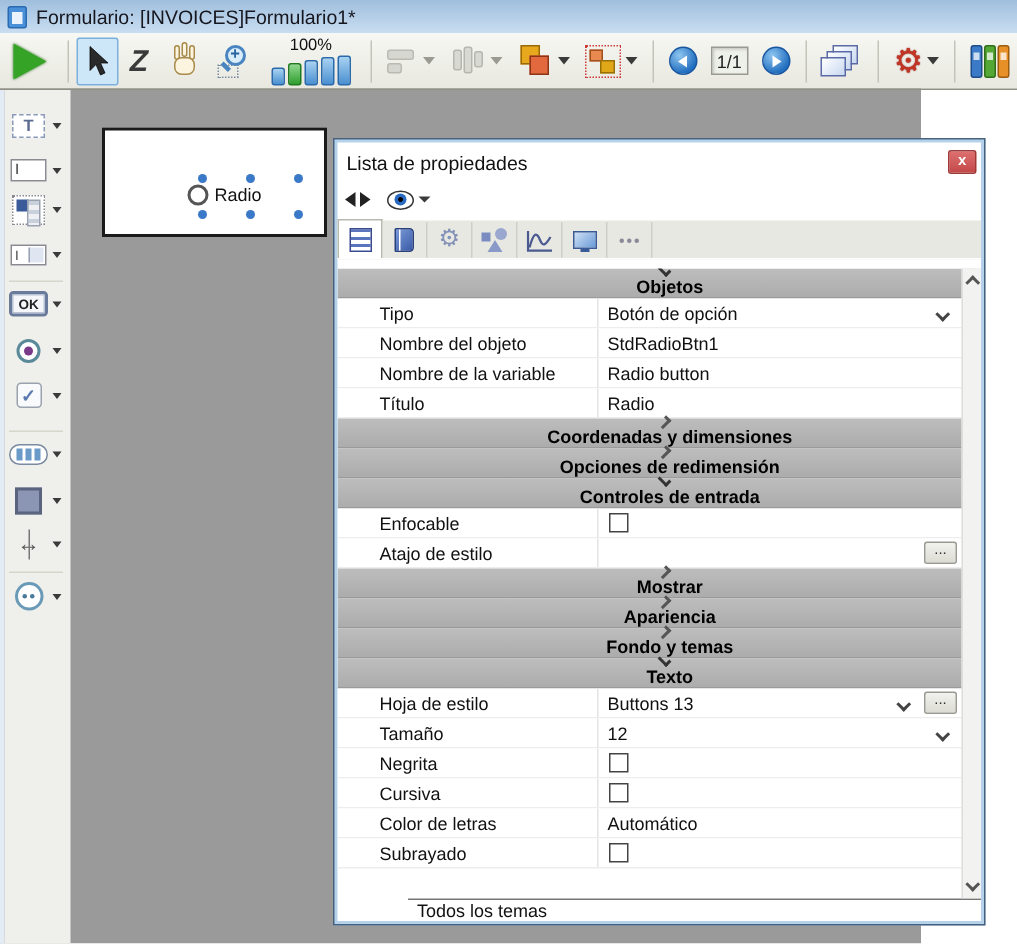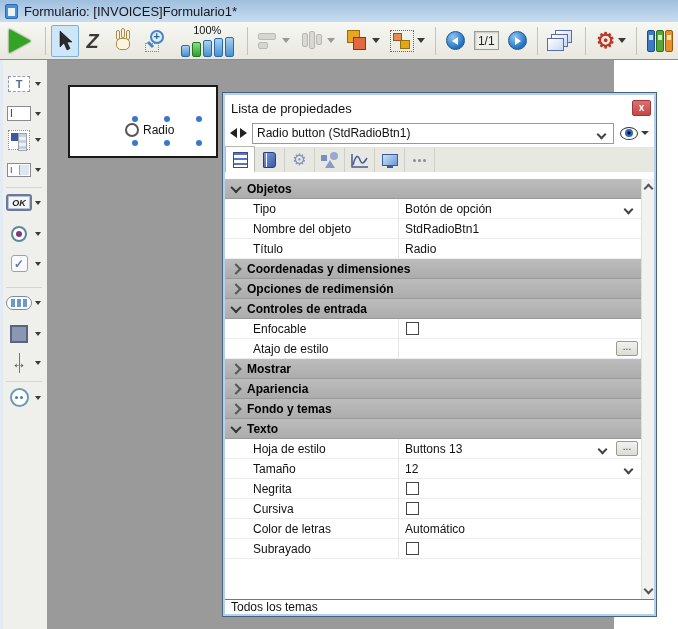--- a/index.html
+++ b/index.html
@@ -109,21 +109,21 @@
   .ic-list { width:22px; height:20px; border:1px dotted #8a8a92; background:#fff; position:relative; }
   .ic-list::before { content:""; position:absolute; left:2px; top:2px; width:8px; height:8px; background:#3a5a9a; }
   .ic-list::after { content:""; position:absolute; right:2px; top:2px; width:7px; height:16px;
     background:repeating-linear-gradient(180deg,#c8d0dc 0 3px,#eef0f4 3px 6px); border:1px solid #9aa2b0; }
   .ic-combo { width:24px; height:14px; border:1px solid #8a8a92; background:#fff; position:relative;
     font-size:9px; color:#444; display:flex; align-items:center; padding-left:2px; }
   .ic-combo::after { content:""; position:absolute; right:1px; top:1px; bottom:1px; width:9px;
     background:#dfe6f2 ; border-left:1px solid #9aa2b0; }
   .ic-ok { width:26px; height:17px; border:2px solid #6a7a9a; border-radius:3px; background:#f4f6fa;
     font-size:9px; font-weight:bold; color:#222; display:flex; align-items:center; justify-content:center;
-    box-shadow:0 0 0 1px #b8c2d4 inset;font-style:italic; }
+    box-shadow:0 0 0 1px #b8c2d4 inset; }
   .ic-radio { width:16px; height:16px; border-radius:50%; border:2px solid #5a8a9a; background:#fff;
     display:flex; align-items:center; justify-content:center; }
   .ic-radio::after { content:""; width:6px; height:6px; border-radius:50%; background:#7a3a8a; }
   .ic-check { width:17px; height:17px; border:1px solid #9aa2ae; border-radius:3px; background:#f8fafc;
     color:#5a7ab0; font-size:12px; font-weight:bold; display:flex; align-items:center; justify-content:center; }
   .ic-bars { width:26px; height:14px; border:1px solid #7a8aa0; border-radius:7px; background:#fff;
     display:flex; align-items:center; justify-content:center; gap:2px; }
   .ic-bars i { width:4px; height:8px; background:#6a9ac8; }
   .ic-rect { width:18px; height:18px; background:#8a96b4; border:2px solid #5a647e; }
   .ic-split { position:relative; width:22px; height:20px; color:#555; font-size:15px;
@@ -182,21 +182,21 @@
   .ti-screen { width:16px; height:12px; border:1px solid #3a5a98;
     background:linear-gradient(135deg,#cfe0f4,#6a9ad8); position:relative; }
   .ti-screen::after { content:""; position:absolute; left:4px; right:4px; bottom:-3px; height:2px; background:#3a5a98; }
   .ti-more { display:flex; gap:2px; }
   .ti-more i { width:3px; height:3px; border-radius:50%; background:#8a8a9a; }
 
   .rows-gap { height:6px; }
   .prows { position:relative; height:420px; overflow:hidden; }
   .prow { height:20px; display:flex; align-items:center; }
   .prow.section { background:linear-gradient(180deg,#bdbdbd,#acacac); border-bottom:1px solid #9a9a9a;
-    padding-left:7px; }
+    padding-left:7px;flex-direction:column; }
   .sec-label { font-size:12px; font-weight:bold; color:#000; margin-left:7px; }
   .prow.prop { background:#fff; border-bottom:1px solid #ededed; }
   .pname { width:173px; padding-left:28px; font-size:12px; color:#111;
     white-space:nowrap; overflow:hidden; }
   .pvalue { flex:1; height:100%; border-left:1px solid #e4e4e4; position:relative;
     display:flex; align-items:center; padding-left:6px; padding-right:16px;
     font-size:12px; color:#111; }
   .chev { width:7px; height:7px; border-right:2px solid #444; border-bottom:2px solid #444;
     display:inline-block; }
   .chev.down { transform:rotate(45deg); }
@@ -210,21 +210,21 @@
     background:linear-gradient(180deg,#f2f2ee,#dcdcd4); border:1px solid #9a9a92; border-radius:2px;
     font-size:10px; color:#333; display:flex; align-items:center; justify-content:center; line-height:0; padding-bottom:4px; }
   .val-chev.before-ellipsis { right:48px; }
 
   .pscroll { position:absolute; right:0; top:0; width:13px; height:420px; background:#f2f2f0;
     border-left:1px solid #dedede; }
   .pscroll .chev { border-color:#555; position:absolute; left:3px; }
   .pscroll .up { top:6px; transform:rotate(-135deg); }
   .pscroll .dn { bottom:6px; transform:rotate(45deg); }
   .panel-status { flex:1; border-top:1px solid #767676; display:flex; align-items:center;
-    padding-left:6px; font-size:12px; color:#111; background:#fff; }
+    padding-left:6px; font-size:12px; color:#111; background:#fff;margin-left:47px; }
 </style>
 </head>
 <body>
 
 <div class="window">
 
   <div class="titlebar">
     <div class="app-icon"></div>
     <div class="titlebar-text">Formulario: [INVOICES]Formulario1*</div>
   </div>
@@ -431,24 +431,20 @@
     <div class="panel-inner">
       <div class="panel-title">
         <span class="panel-title-text">Lista de propiedades</span>
         <div class="close-btn">x</div>
       </div>
       <div class="selector-row">
         <div class="navtris">
           <i class="ntri-l"></i>
           <i class="ntri-r"></i>
         </div>
-        <div class="selector-combo">
-          <span>Radio button (StdRadioBtn1)</span>
-          <i class="chev down"></i>
-        </div>
         <div class="eye-wrap">
           <div class="eye">
               <i></i>
             </div>
           <div class="drop-arrow" style="border-top-width:4px;"></div>
         </div>
       </div>
       <div class="tabs">
         <div class="tab selected">
             <div class="ti-list"></div>
@@ -496,20 +492,26 @@
               <i class="chev down val-chev"></i>
             </div>
           </div>
           <div class="prow prop">
             <div class="pname">Nombre del objeto</div>
             <div class="pvalue">
               <span>StdRadioBtn1</span>
             </div>
           </div>
           <div class="prow prop">
+            <div class="pname">Nombre de la variable</div>
+            <div class="pvalue">
+              <span>Radio button</span>
+            </div>
+          </div>
+          <div class="prow prop">
             <div class="pname">Título</div>
             <div class="pvalue">
               <span>Radio</span>
             </div>
           </div>
           <div class="prow section">
             <i class="sec-chev right"></i>
             <span class="sec-label">Coordenadas y dimensiones</span>
           </div>
           <div class="prow section">

